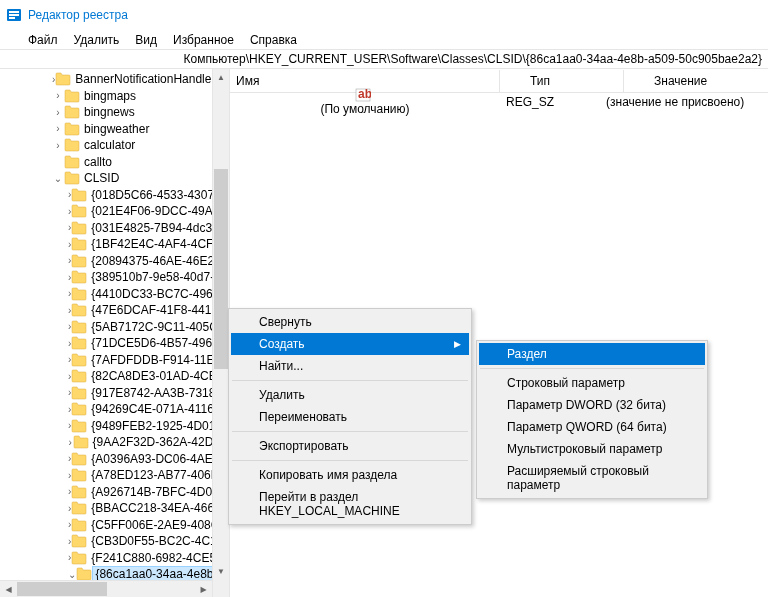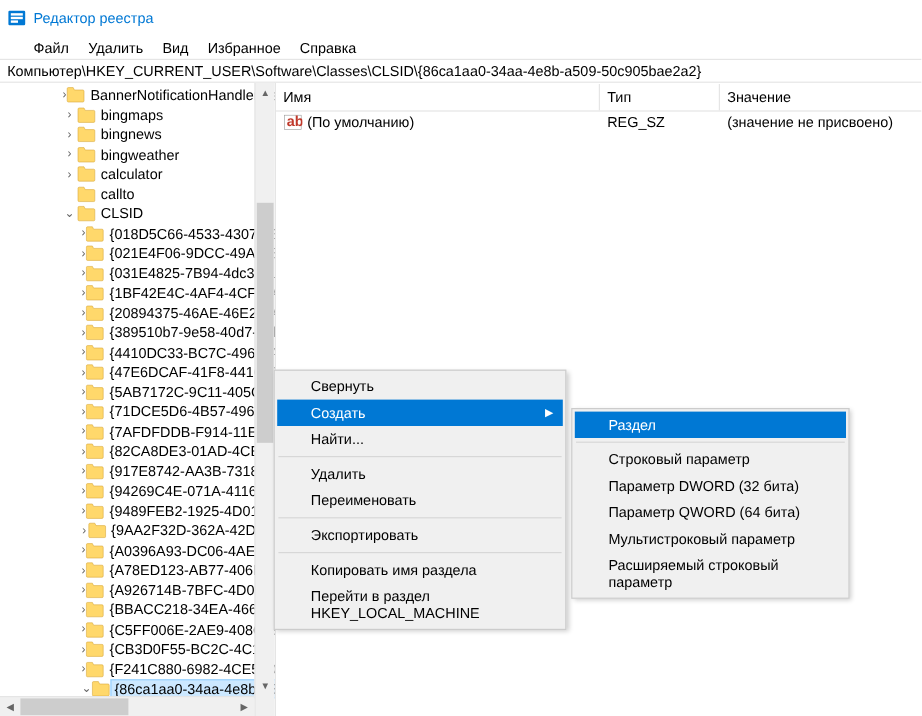--- a/index.html
+++ b/index.html
@@ -2,40 +2,40 @@
 <html><head>
 <meta charset="utf-8">
 <style>
 * { margin: 0; padding: 0; box-sizing: border-box; font-family: 'Segoe UI', Tahoma, sans-serif; font-size: 12px; }
 body { background: #fff; width: 768px; height: 597px; overflow: hidden; position: relative; }
 .titlebar { height: 30px; display: flex; align-items: center; padding: 0 6px; background: #fff; }
 .titlebar-icon { width: 16px; height: 16px; margin-right: 6px; display: inline-flex; align-items: center; justify-content: center; }
 .titlebar-text { color: #0078d4; font-size: 12px; }
 .menubar { height: 19px; display: flex; align-items: center; padding: 0 20px; gap: 0; }
 .menu-item { padding: 2px 8px; cursor: default; }
-.addressbar { height: 20px; border: 1px solid #e5e5e5; border-left: none; border-right: none; padding: 2px 6px; display: flex; align-items: center; background: #fff; }
+.addressbar { height: 20px; border: 1px solid #e5e5e5; border-left: none; border-right: none; padding: 2px 6px; display: flex; align-items: center; background: #fff; justify-content: flex-end; }
 .content { display: flex; height: calc(597px - 69px); }
 .tree-panel { width: 230px; border-right: 1px solid #e5e5e5; overflow: hidden; position: relative; }
 .tree { padding-top: 2px; }
 .tree-row { display: flex; align-items: center; height: 16.5px; padding-left: 4px; white-space: nowrap; cursor: default; }
 .tree-row.selected .tree-label { background: #cce8ff; border: 1px solid #99d1ff; padding: 0 2px; margin-left: -3px; }
 .tree-toggle { width: 12px; display: inline-flex; justify-content: center; color: #666; font-size: 10px; }
 .tree-toggle.empty { visibility: hidden; }
 .folder-icon { width: 16px; height: 14px; margin-right: 3px; display: inline-flex; }
 .folder-icon svg { width: 16px; height: 14px; }
 .tree-label { padding: 0 1px; }
 .list-panel { flex: 1; }
-.list-header { display: flex; border-bottom: 1px solid #e5e5e5; height: 24px; align-items: center; }
+.list-header { display: flex; border-bottom: 1px solid #e5e5e5; height: 24px; align-items: center; gap: 24px; }
 .list-header-col { padding: 4px 6px; border-right: 1px solid #e5e5e5; }
 .list-header-col.name { width: 270px; }
 .list-header-col.type { width: 100px; }
 .list-header-col.value { flex: 1; border-right: none; }
 .list-row { display: flex; height: 18px; align-items: center; }
 .list-row .cell { padding: 2px 6px; display: flex; align-items: center; }
-.list-row .cell.name { width: 270px; }
+.list-row .cell.name { width: 270px; flex-direction: column; }
 .list-row .cell.type { width: 100px; }
 .list-row .cell.value { flex: 1; }
 .value-icon { width: 16px; height: 14px; margin-right: 4px; display: inline-flex; }
 .context-menu { position: absolute; background: #f0f0f0; border: 1px solid #ccc; box-shadow: 2px 2px 4px rgba(0,0,0,0.2); z-index: 100; padding: 2px; }
 .ctx-item { padding: 4px 24px 4px 28px; cursor: default; position: relative; }
 .ctx-item.highlighted { background: #0078d4; color: #fff; }
 .ctx-item .arrow { position: absolute; right: 8px; top: 50%; transform: translateY(-50%); font-size: 9px; }
 .ctx-sep { height: 1px; background: #d7d7d7; margin: 3px 1px; }
 .scrollbar-track { position: absolute; right: 0; top: 0; bottom: 0; width: 17px; background: #f0f0f0; border-left: 1px solid #e5e5e5; }
 .scrollbar-thumb { position: absolute; left: 1px; right: 1px; background: #cdcdcd; border-radius: 0; }

